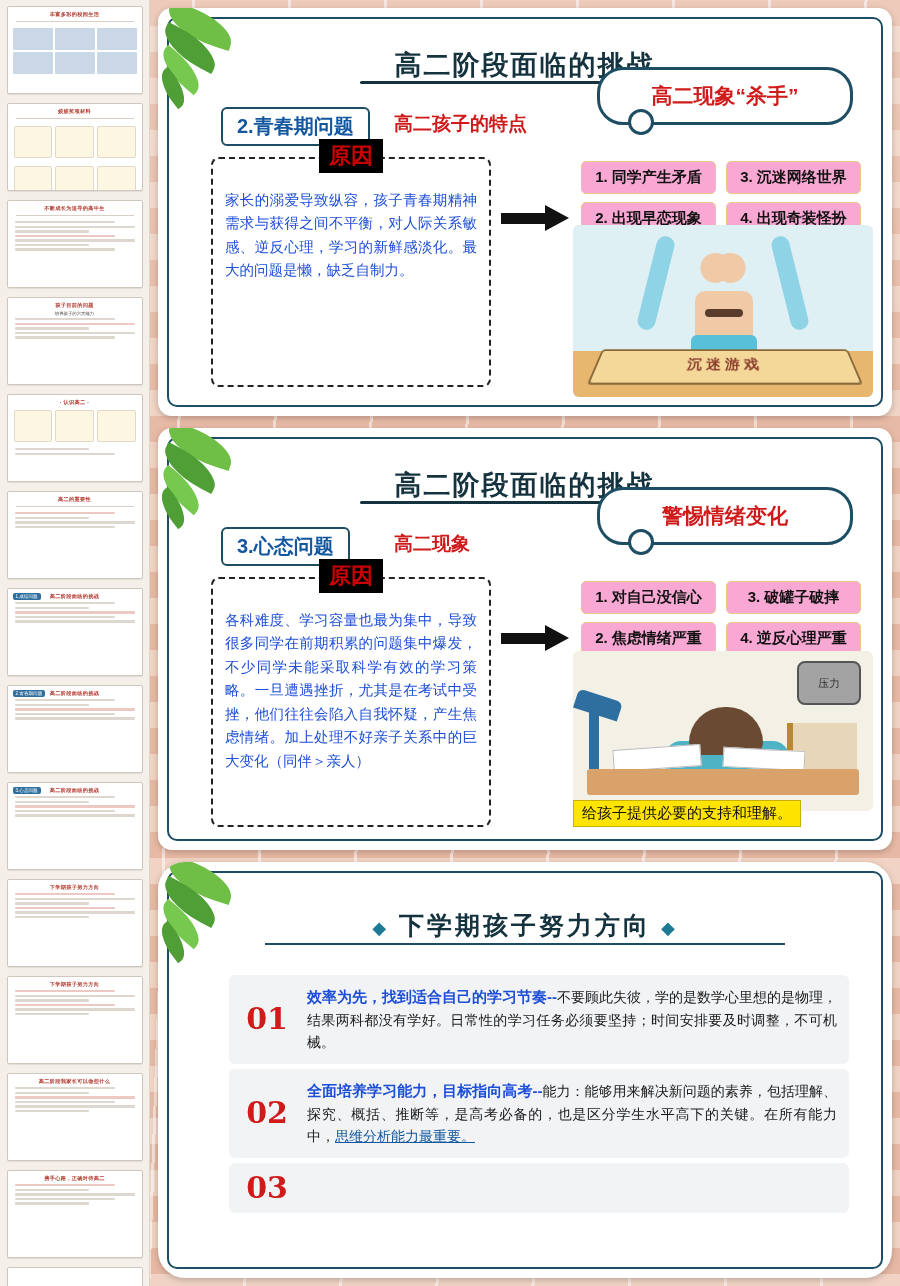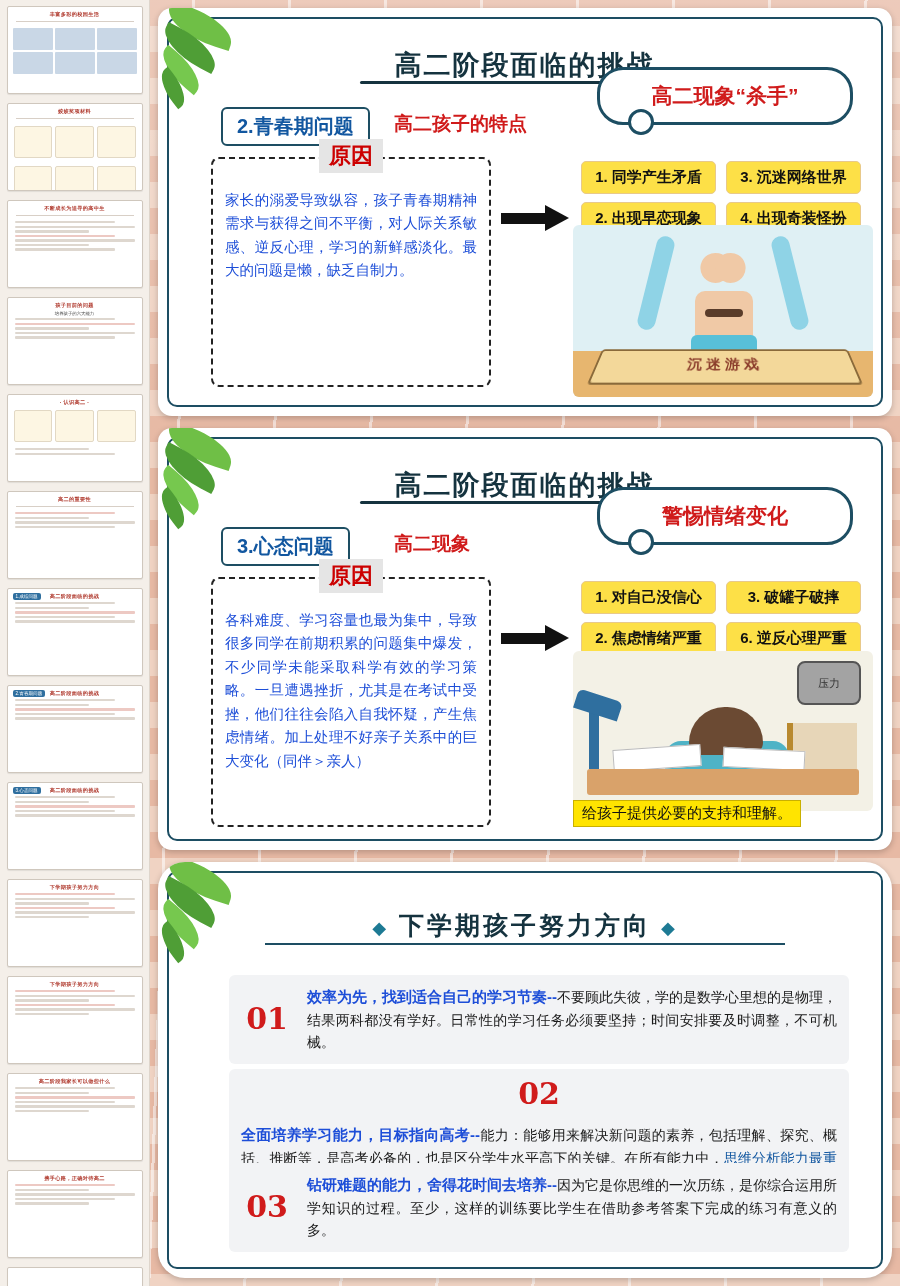--- a/index.html
+++ b/index.html
@@ -113,37 +113,37 @@
   }
   .reason-box{
     position:absolute;left:42px;top:138px;width:280px;
     border:2px dashed #222;border-radius:8px;
     padding:30px 12px 12px 12px;box-sizing:border-box;
   }
   #slide1 .reason-box{height:230px;}
   #slide2 .reason-box{height:250px;}
   .reason-label{
     position:absolute;left:50%;transform:translateX(-50%);top:-20px;
-    background:#e5e5e5;color:#c00;font-size:22px;font-weight:bold;padding:2px 10px;
+    background:#000000;color:#c00;font-size:22px;font-weight:bold;padding:2px 10px;
   }
   .reason-text{
     font-size:14.5px;line-height:1.62;color:#1d4ed8;font-weight:normal;
     text-align:justify;
   }
   .arrow{
     position:absolute;left:332px;top:188px;width:70px;height:22px;
   }
   .arrow:before{content:"";position:absolute;left:0;top:6px;width:46px;height:11px;background:#111;}
   .arrow:after{content:"";position:absolute;left:44px;top:-2px;border-left:24px solid #111;border-top:13px solid transparent;border-bottom:13px solid transparent;}
   .pts{
     position:absolute;left:412px;top:142px;width:280px;
     display:grid;grid-template-columns:1fr 1fr;gap:8px 10px;
   }
   .pt{
-    background:#fde047;border:1px solid #e8c98a;border-radius:5px;
+    background:#f9a8d4;border:1px solid #e8c98a;border-radius:5px;
     font-size:15px;font-weight:bold;color:#111;padding:6px 5px;text-align:center;
     white-space:nowrap;
   }
   .illus{
     position:absolute;left:404px;top:206px;width:300px;height:172px;
     border-radius:6px;overflow:hidden;background:#dff0f4;
   }
   .illus.b{background:#f3f1e6;}
   .illus .floor{position:absolute;left:0;right:0;bottom:0;height:46px;background:#e7b66f;}
   .illus .mat{position:absolute;left:22px;bottom:12px;width:256px;height:34px;background:#f3d89a;border:2px solid #8a6a3a;border-radius:4px;transform:perspective(120px) rotateX(22deg);}
@@ -180,21 +180,21 @@
     font-size:25px;font-weight:bold;color:#15333f;letter-spacing:3px;
     font-family:"DejaVu Serif","Liberation Serif",serif;
   }
   .s3-title .dot{color:#1d7a94;font-size:18px;vertical-align:middle;margin:0 10px;}
   .s3-rule{position:absolute;top:70px;left:50%;transform:translateX(-50%);width:520px;height:2px;background:#1d4e63;}
   .item{
     position:absolute;left:60px;width:620px;display:flex;gap:14px;
     background:#f2f3f5;border-radius:6px;padding:10px 12px;box-sizing:border-box;
   }
   #item1{top:102px;}
-  #item2{top:196px;flex-direction:column;}
+  #item2{top:196px;}
   #item3{top:290px;}
   .num{
     font-size:30px;font-weight:bold;color:#d01b1b;line-height:1;
     font-family:"DejaVu Serif","Liberation Serif",serif;min-width:52px;
     display:flex;align-items:center;justify-content:center;
   }
   .itxt{font-size:14px;line-height:1.6;color:#1a1a1a;text-align:justify;}
   .itxt b{color:#1d4ed8;font-size:15px;}
   .itxt u{color:#1257a0;text-decoration:underline;}
 </style>
@@ -436,21 +436,21 @@
       <div class="reason-box">
         <div class="reason-label">原因</div>
         <div class="reason-text">各科难度、学习容量也最为集中，导致很多同学在前期积累的问题集中爆发，不少同学未能采取科学有效的学习策略。一旦遭遇挫折，尤其是在考试中受挫，他们往往会陷入自我怀疑，产生焦虑情绪。加上处理不好亲子关系中的巨大变化（同伴＞亲人）</div>
       </div>
       <div class="arrow"></div>
 
       <div class="pts">
         <div class="pt">1. 对自己没信心</div>
         <div class="pt">3. 破罐子破摔</div>
         <div class="pt">2. 焦虑情绪严重</div>
-        <div class="pt">6. 逆反心理严重</div>
+        <div class="pt">4. 逆反心理严重</div>
       </div>
 
       <div class="illus b" style="top:212px;height:160px;">
         <div class="lamp"></div>
         <div class="lampshade"></div>
         <div class="books"></div>
         <div class="bubble">
             <span>压力</span>
           </div>
         <div class="shoulder"></div>
@@ -485,20 +485,17 @@
 
       <div class="item" id="item2">
         <div class="num">02</div>
         <div class="itxt">
           <b>全面培养学习能力，目标指向高考--</b><span>能力：能够用来解决新问题的素养，包括理解、探究、概括、推断等，是高考必备的，也是区分学生水平高下的关键。在所有能力中，</span><u>思维分析能力最重要。</u>
         </div>
       </div>
 
       <div class="item" id="item3">
         <div class="num">03</div>
-        <div class="itxt">
-          <b>钻研难题的能力，舍得花时间去培养--</b><span>因为它是你思维的一次历练，是你综合运用所学知识的过程。至少，这样的训练要比学生在借助参考答案下完成的练习有意义的多。</span>
-        </div>
       </div>
     </div>
   </div>
 
 </div>
 
 </body></html>

